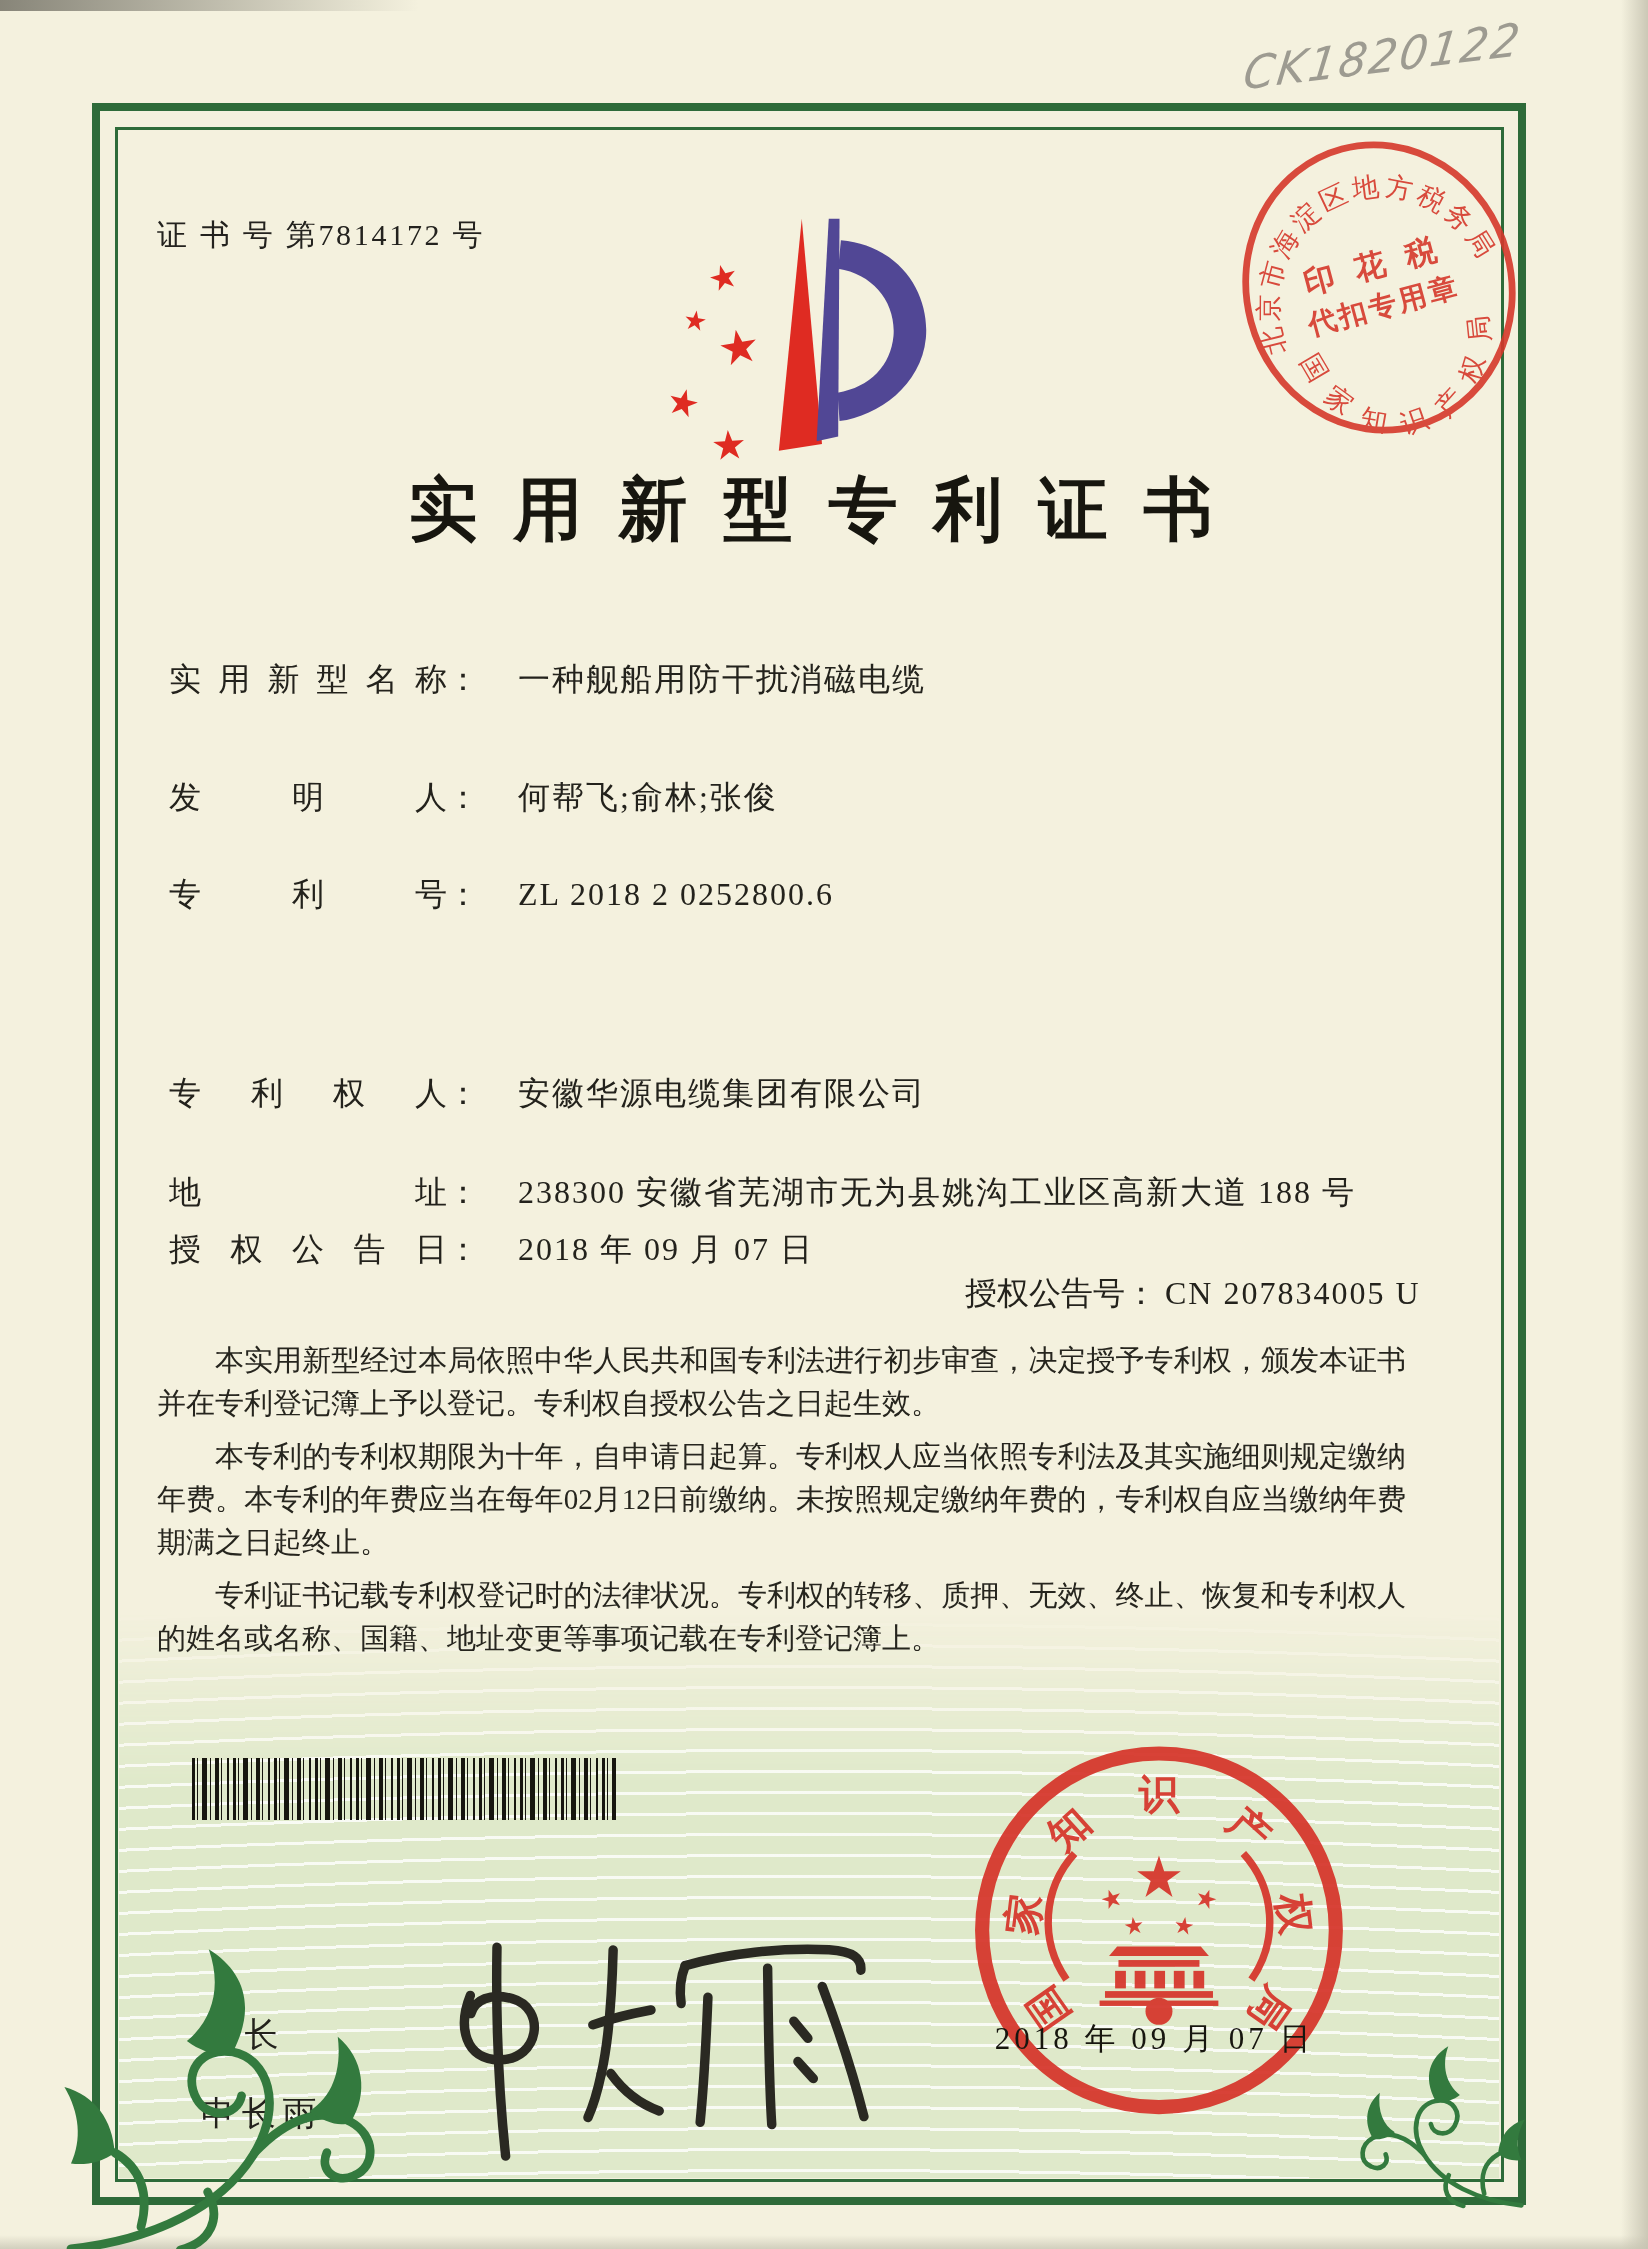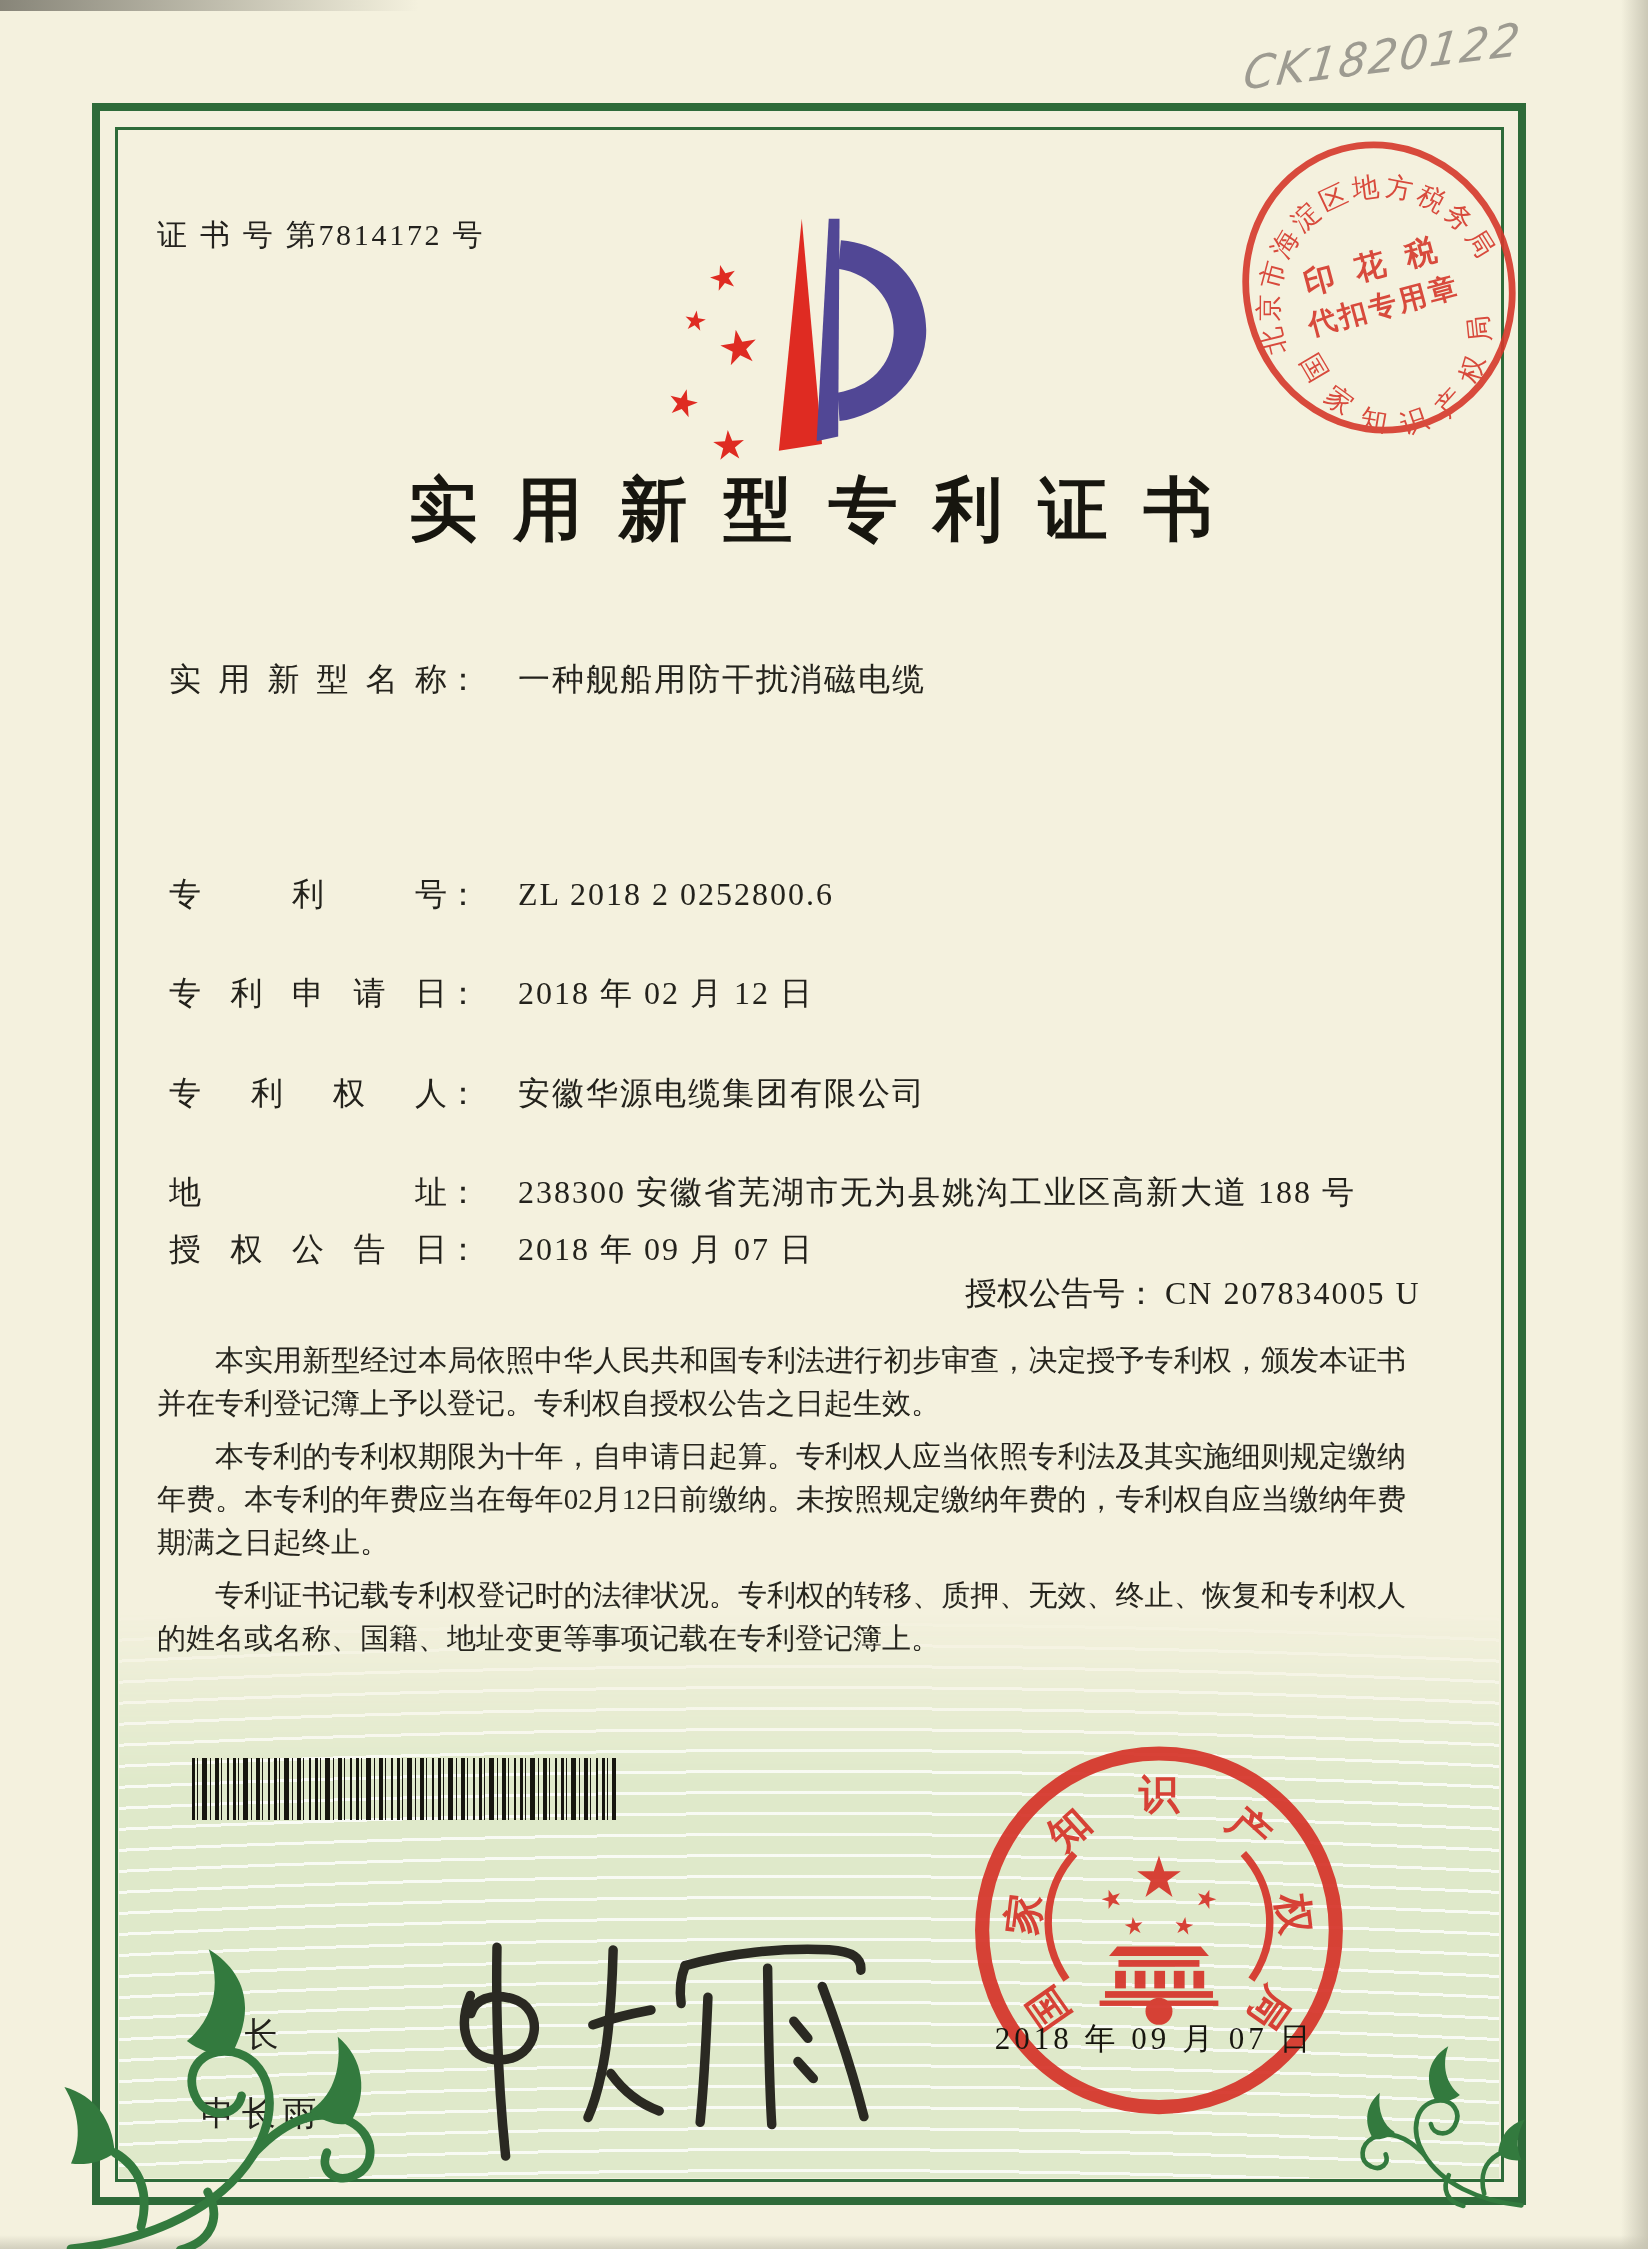--- a/index.html
+++ b/index.html
@@ -134,25 +134,25 @@
         <textPath href="#taxBottom" startOffset="52">国家知识产权局</textPath>
       </text>
     </g>
   </svg>
 
   <div class="title">实用新型专利证书</div>
 
   <div class="field" style="top:658px">
     <span class="flabel">实用新型名称</span><span>：</span><span class="fvalue">一种舰船用防干扰消磁电缆</span>
   </div>
+  <div class="field" style="top:776px">
+    <span class="flabel">发明人</span><span>：</span><span class="fvalue">何帮飞;俞林;张俊</span>
+  </div>
   <div class="field" style="top:873px">
     <span class="flabel">专利号</span><span>：</span><span class="fvalue">ZL 2018 2 0252800.6</span>
-  </div>
-  <div class="field" style="top:972px">
-    <span class="flabel">专利申请日</span><span>：</span><span class="fvalue">2018 年 02 月 12 日</span>
   </div>
   <div class="field" style="top:1072px">
     <span class="flabel">专利权人</span><span>：</span><span class="fvalue">安徽华源电缆集团有限公司</span>
   </div>
   <div class="field" style="top:1171px">
     <span class="flabel">地址</span><span>：</span><span class="fvalue">238300 安徽省芜湖市无为县姚沟工业区高新大道 188 号</span>
   </div>
   <div class="field" style="top:1228px">
     <span class="flabel">授权公告日</span><span>：</span><span class="fvalue">2018 年 09 月 07 日</span>
   </div>

